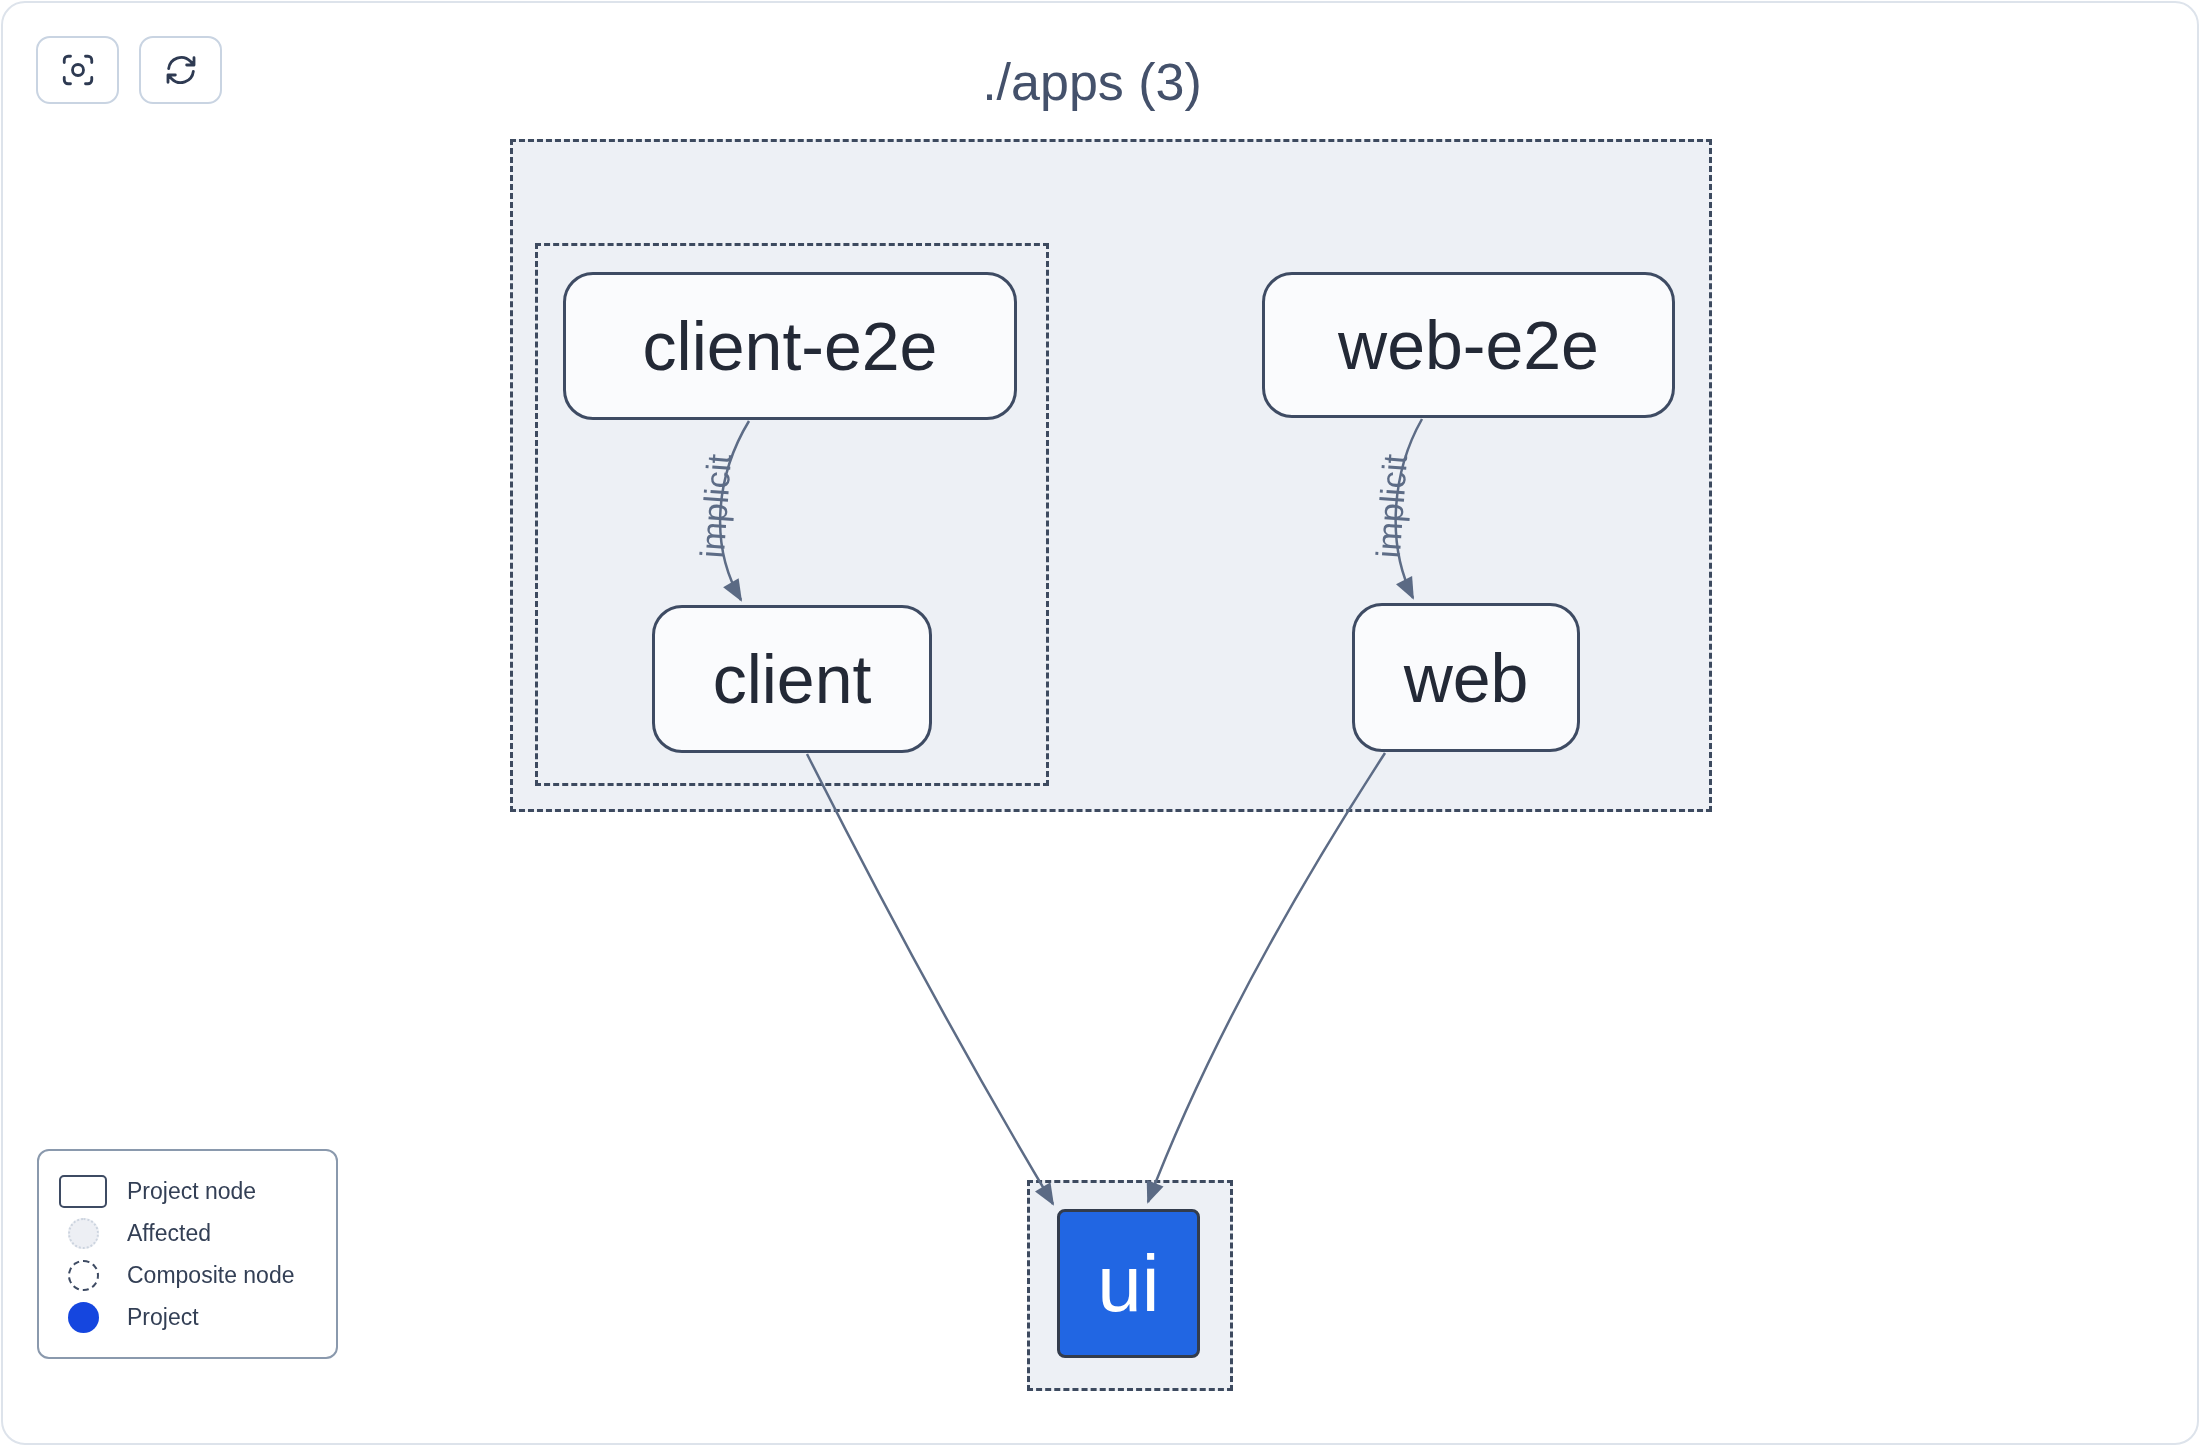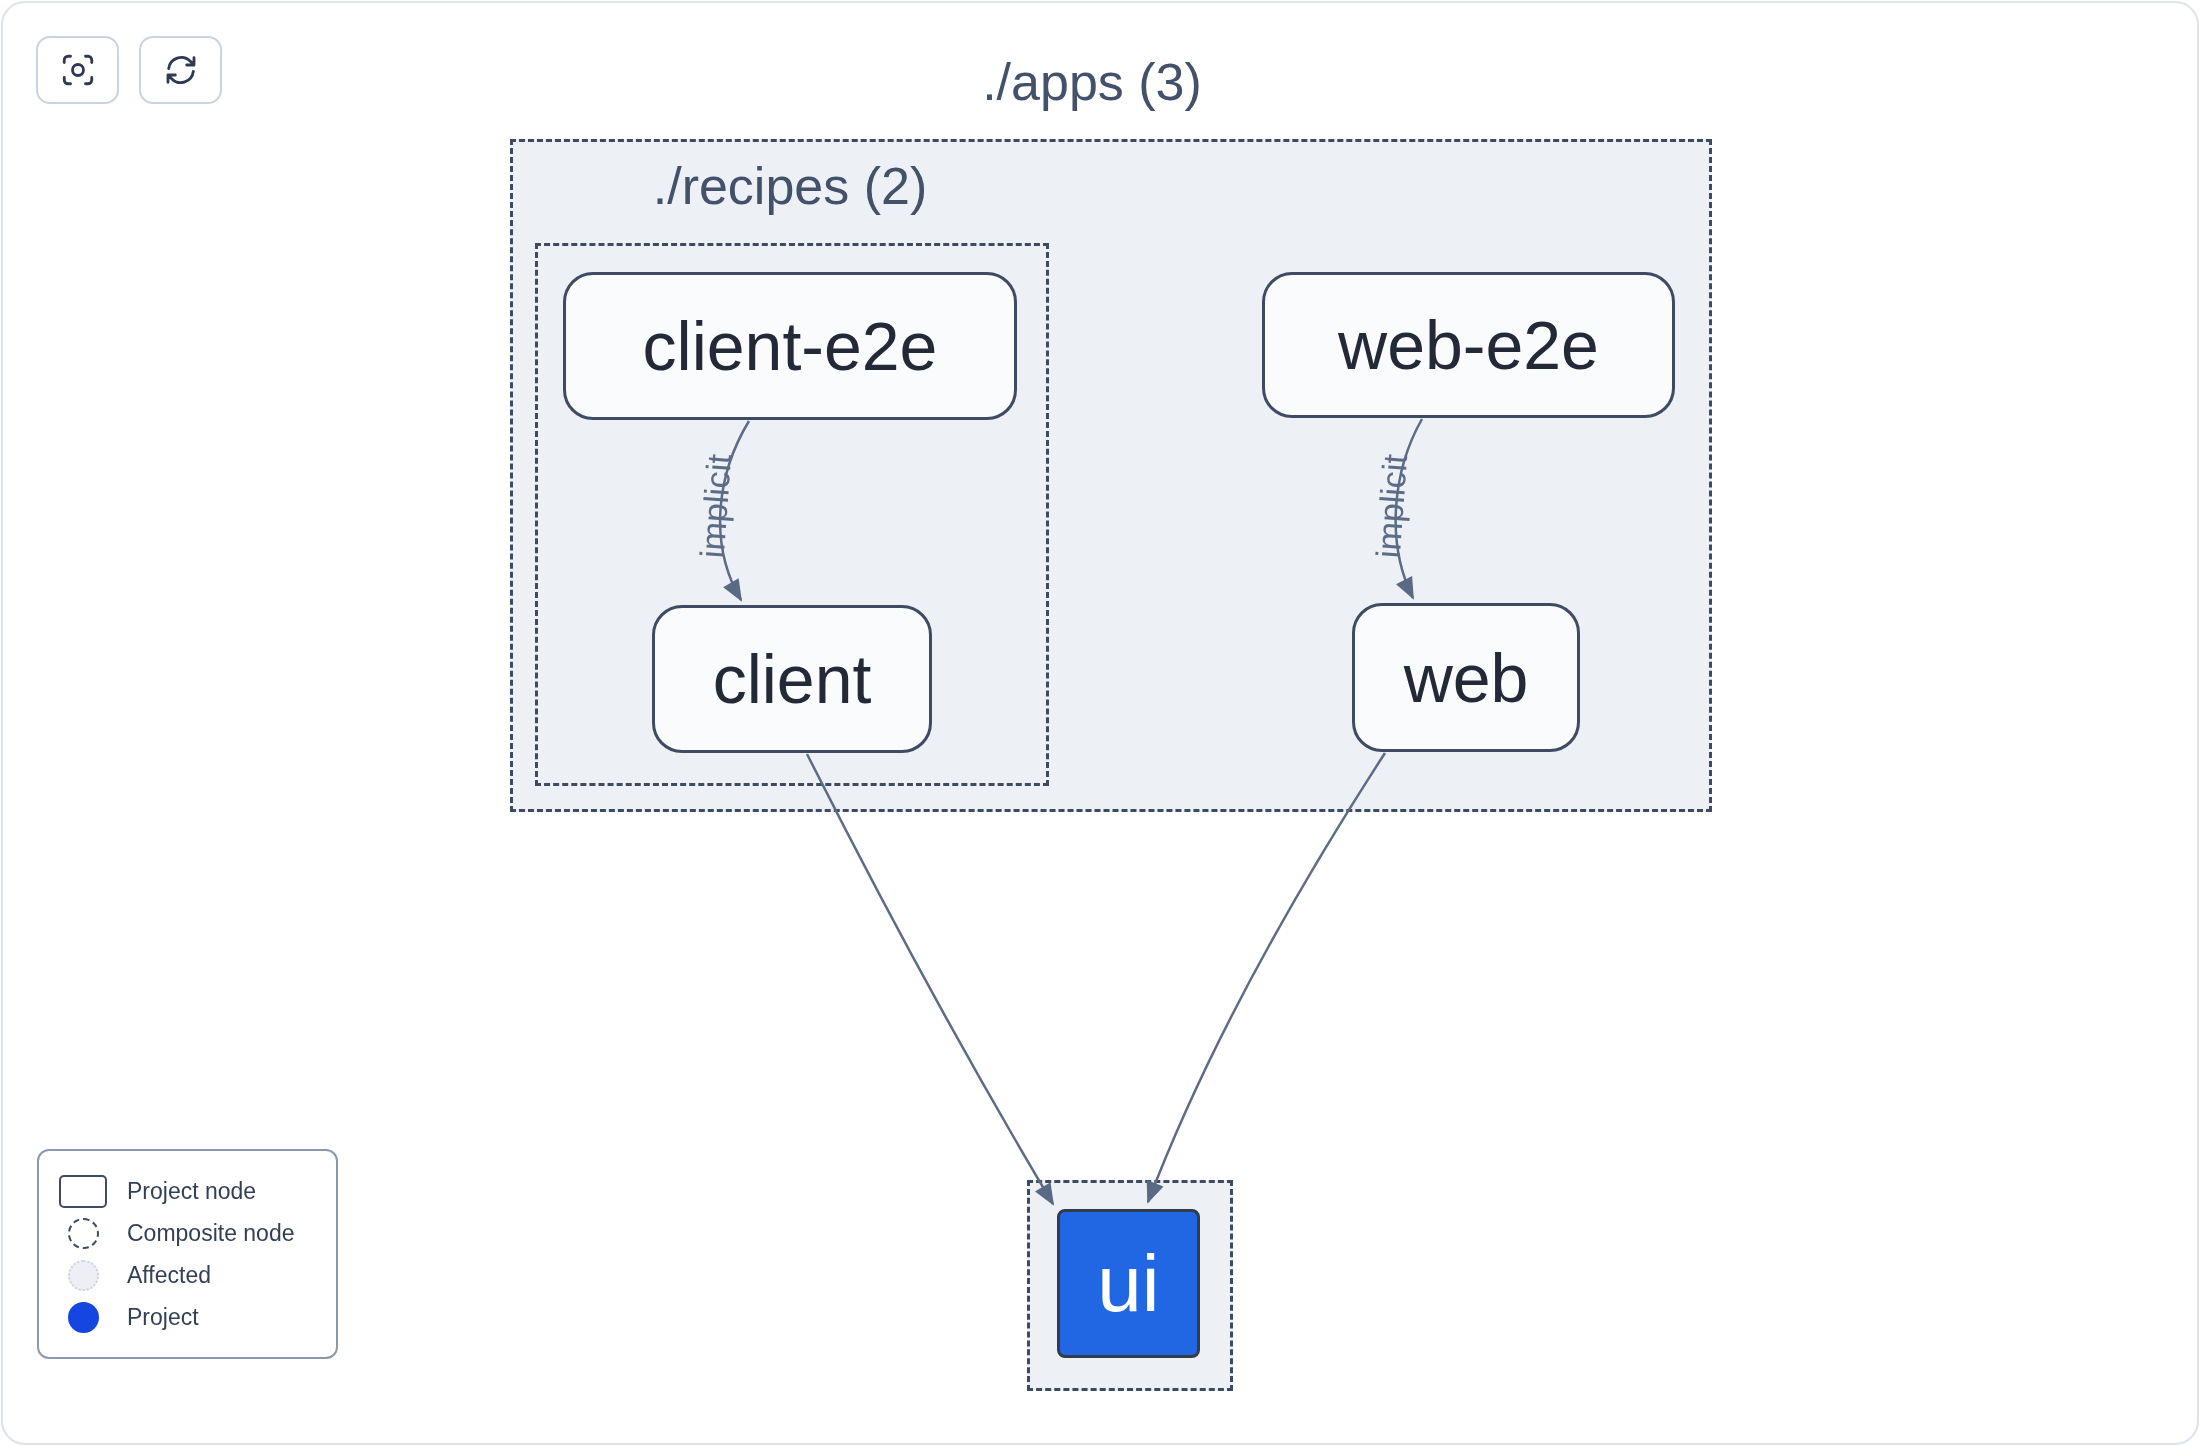--- a/index.html
+++ b/index.html
@@ -74,21 +74,20 @@
 </head>
 <body>
 
 <div class="screen">
 
   <div class="composite" style="left:510px; top:139px; width:1196px; height:667px;"></div>
   <div class="composite" style="left:535px; top:243px; width:508px; height:537px;"></div>
   <div class="composite" style="left:1027px; top:1180px; width:200px; height:205px;"></div>
 
   <div class="composite-title" style="left:1092px; top:56px;">./apps (3)</div>
-  <div class="composite-title" style="left:790px; top:160px;">./recipes (2)</div>
 
   <svg class="edges" width="2200" height="1446" viewBox="0 0 2200 1446">
     <defs>
       <marker id="arrow" markerUnits="userSpaceOnUse" markerWidth="26" markerHeight="22" refX="22" refY="11" orient="auto">
         <path d="M2 2 L24 11 L2 20 Z" fill="#5b6a84"></path>
       </marker>
     </defs>
     <path class="edge" d="M 749 421 C 718 472, 707 542, 741 600" marker-end="url(#arrow)"></path>
     <path class="edge" d="M 1422 419 C 1393 470, 1385 542, 1413 598" marker-end="url(#arrow)"></path>
     <path class="edge" d="M 807 754 Q 930 998, 1053 1204" marker-end="url(#arrow)"></path>
@@ -124,29 +123,29 @@
 
   <div class="legend">
     <div class="legend-row">
       <span class="sw-col">
           <span class="sw-project"></span>
         </span>
       <span class="legend-label">Project node</span>
     </div>
     <div class="legend-row">
       <span class="sw-col">
+          <span class="sw-circle sw-affected"></span>
+        </span>
+      <span class="legend-label">Affected</span>
+    </div>
+    <div class="legend-row">
+      <span class="sw-col">
           <span class="sw-circle sw-composite"></span>
         </span>
       <span class="legend-label">Composite node</span>
-    </div>
-    <div class="legend-row">
-      <span class="sw-col">
-          <span class="sw-circle sw-affected"></span>
-        </span>
-      <span class="legend-label">Affected</span>
     </div>
     <div class="legend-row">
       <span class="sw-col">
           <span class="sw-circle sw-touched"></span>
         </span>
       <span class="legend-label">Project</span>
     </div>
   </div>
 
   <div class="frame"></div>

